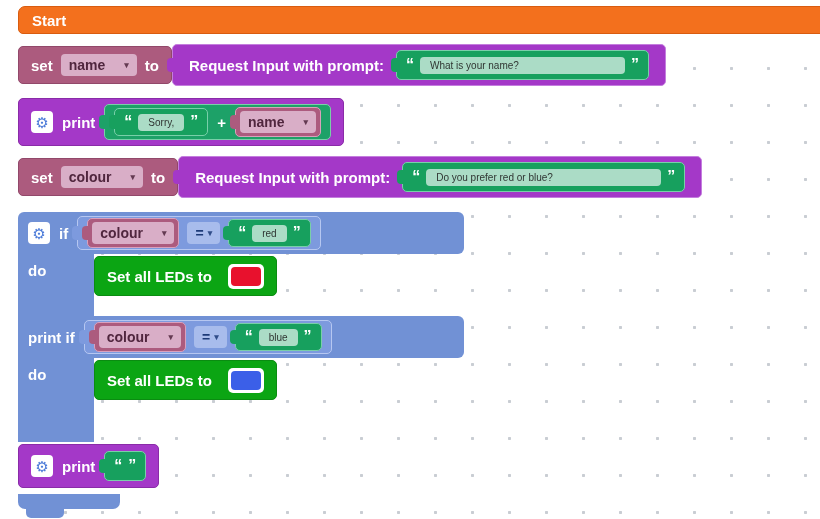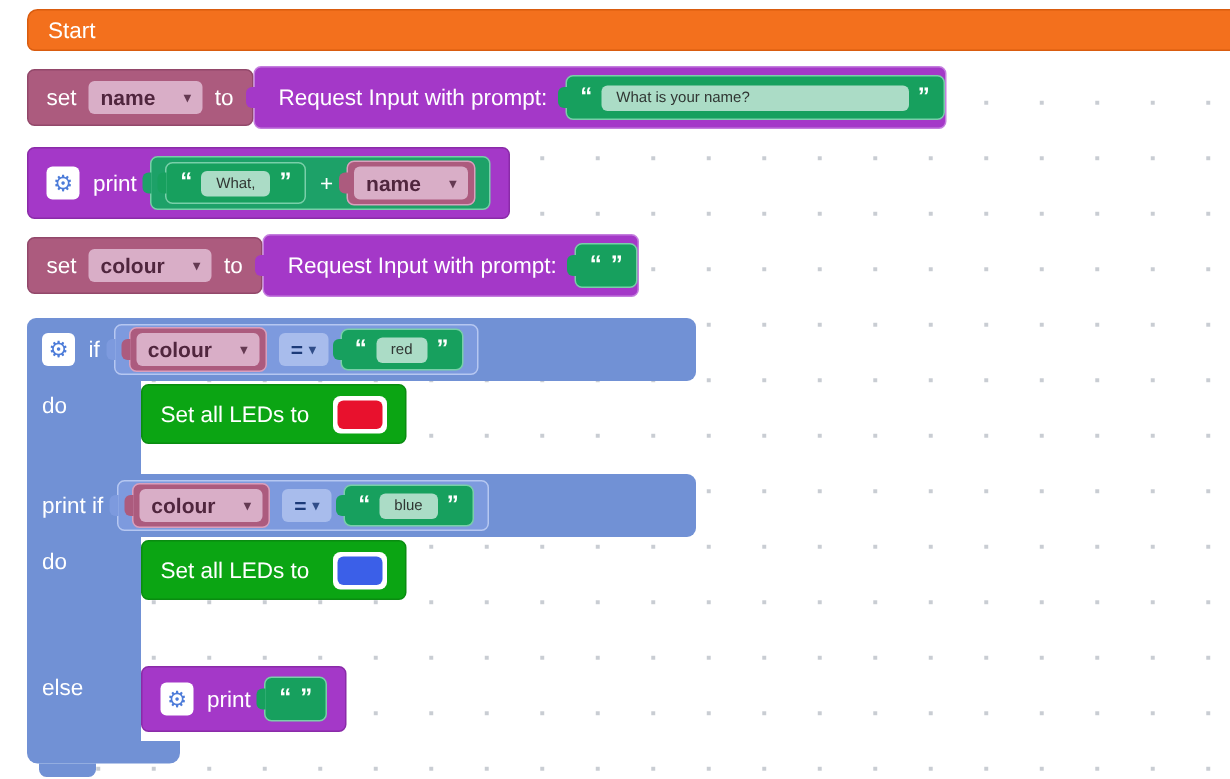--- a/index.html
+++ b/index.html
@@ -3,27 +3,27 @@
 <meta charset="utf-8">
 <style>
   *{box-sizing:border-box;margin:0;padding:0}
   html,body{width:820px;height:519px;overflow:hidden;background:#fff;font-family:"Liberation Sans",sans-serif}
   .ws{position:relative;width:820px;height:519px;background:#fff;
       background-image:radial-gradient(circle,#c9cdd3 1.4px,transparent 1.5px);
       background-size:37px 37px;background-position:10px 13px}
   .abs{position:absolute}
   .row{display:flex;align-items:center}
   .blk{position:relative;border-radius:5px}
-  .lbl{color:#fff;font-weight:normal;font-size:15px;white-space:nowrap}
+  .lbl{color:#fff;font-weight:bold;font-size:15px;white-space:nowrap}
 
   .start{background:#f3701d;border:1px solid #d95c0f;height:28px;padding:0 13px;
          border-radius:7px 7px 5px 5px;display:flex;align-items:center}
 
   .stmt-var{background:#ac5b7e;border:1px solid #92486a;height:38px;padding:0 12px;gap:8px}
-  .val-purple{background:#a438c8;border:1px solid #c47ede;height:42px;padding:0 0 0 16px;gap:12px}
+  .val-purple{background:#a438c8;border:1px solid #c47ede;height:42px;padding:0 16px 0 16px;gap:12px}
   .stmt-purple{background:#a438c8;border:1px solid #8a2ba8;height:48px;padding:0 12px;gap:9px}
 
   .val-green{background:#17a05e;border:1px solid #79cfa9;height:30px;padding:0 9px;gap:6px}
   .val-green.sm{height:28px}
   .field-green{background:#abdcc6;color:#303633;font-size:10px;font-weight:500;padding:3px 10px;
                border-radius:4px;white-space:nowrap;display:inline-block}
   .quote{color:#fff;font-weight:bold;font-size:16px;line-height:1}
 
   .chip{border-radius:4px;white-space:nowrap;display:inline-flex;align-items:center}
   .chip-var{background:#d9aec7;color:#50263e;padding:3px 8px;gap:19px;font-size:14px;font-weight:bold}
@@ -83,21 +83,21 @@
 
   <div class="abs row" style="left:18px;top:98px">
     <div class="blk stmt-purple row">
       <span class="gear">
         <span class="gear-glyph">⚙</span>
       </span>
       <span class="lbl">print</span>
       <div class="blk val-join row plug">
         <div class="blk val-green sm row plug">
           <span class="quote">“</span>
-          <span class="field-green">What,</span>
+          <span class="field-green">Sorry,</span>
           <span class="quote">”</span>
         </div>
         <span class="lbl">+</span>
         <div class="blk val-var row plug">
           <span class="chip chip-var">
             <span>name</span>
             <span class="arrow">▾</span>
           </span>
         </div>
       </div>
@@ -110,20 +110,21 @@
       <span class="chip chip-var">
         <span>colour</span>
         <span class="arrow">▾</span>
       </span>
       <span class="lbl">to</span>
     </div>
     <div class="blk val-purple row plug">
       <span class="lbl">Request Input with prompt:</span>
       <div class="blk val-green row plug">
         <span class="quote">“</span>
+        <span class="field-green" style="min-width:235px">Do you prefer red or blue?</span>
         <span class="quote">”</span>
       </div>
     </div>
   </div>
 
   <div class="abs if-blk" style="left:18px;top:212px">
 
     <div class="if-hdr row first">
       <span class="gear">
         <span class="gear-glyph">⚙</span>
@@ -191,23 +192,20 @@
         <div class="blk stmt-led row">
           <span class="lbl">Set all LEDs to</span>
           <span class="socket">
             <span class="swatch" style="background: rgb(59, 95, 232);"></span>
           </span>
         </div>
       </div>
     </div>
 
     <div class="if-sec" style="height:52px">
-      <div class="spine">
-        <span class="lbl">else</span>
-      </div>
       <div class="sec-content">
         <div class="blk stmt-purple row" style="height:44px">
           <span class="gear">
             <span class="gear-glyph">⚙</span>
           </span>
           <span class="lbl">print</span>
           <div class="blk val-green row plug">
             <span class="quote">“</span>
             <span class="quote">”</span>
           </div>

